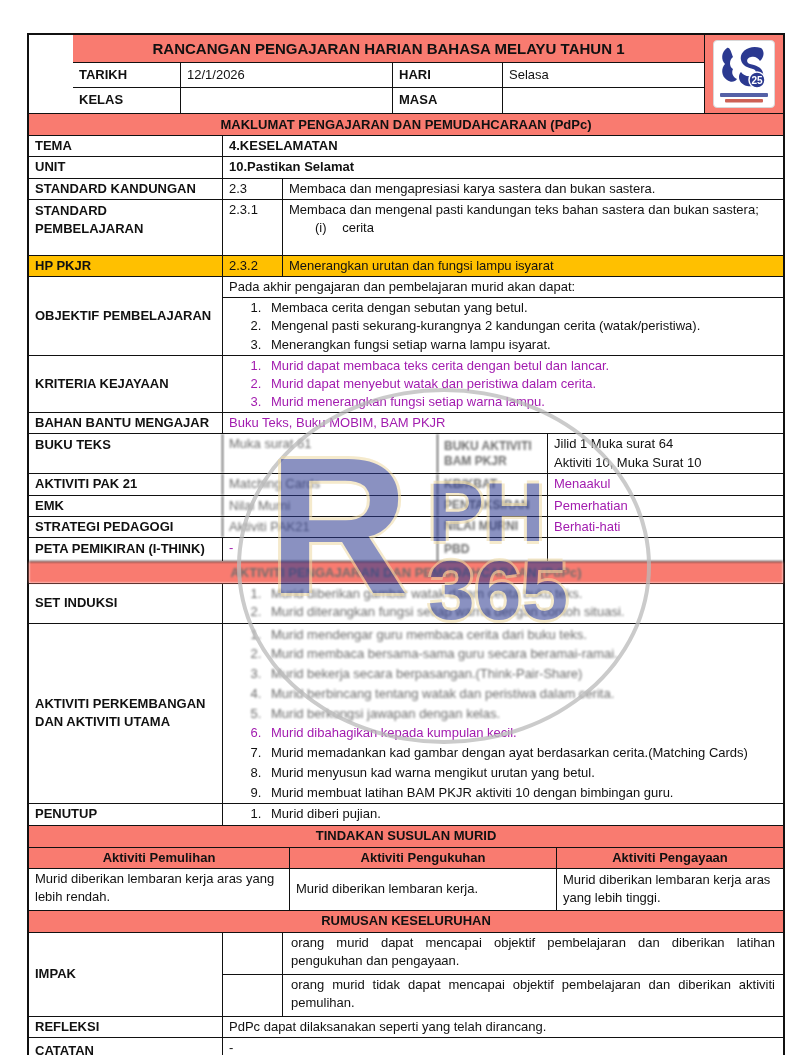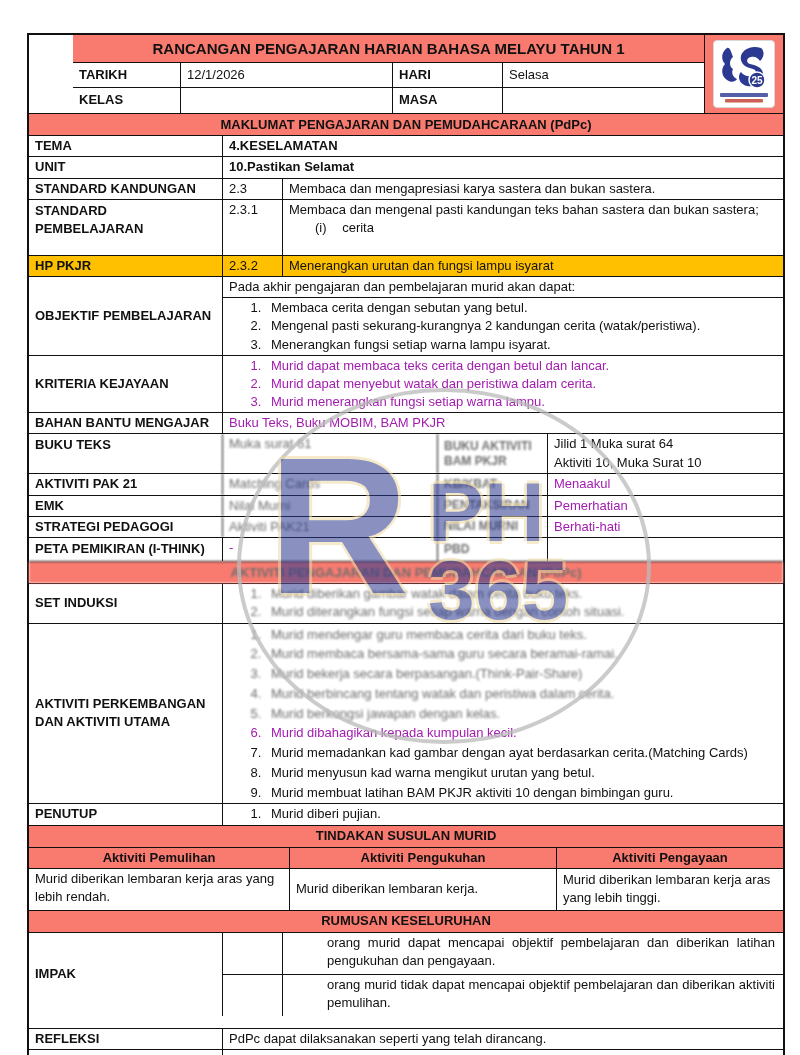--- a/index.html
+++ b/index.html
@@ -44,21 +44,21 @@
   .rvc{flex:1;}
 
   ol.nl{margin:0;padding:0 4px 0 42px;}
   ol.nl li{padding-left:6px;margin:0;}
 
   .subwrap{padding:0 !important;display:flex;flex-direction:column;}
   .sub-intro{padding:1px 6px;border-bottom:1px solid #111;}
   .sub-list{padding:1px 0;}
 
   .impact-cell{padding:0 !important;flex:1;display:flex;flex-direction:column;}
-  .impact-row{display:flex;flex:1;gap:36px;}
+  .impact-row{display:flex;flex:1;}
   .impact-row:first-child{border-bottom:1px solid #111;}
   .impact-count{width:60px;border-right:1px solid #111;}
   .impact-text{flex:1;padding:1px 8px;text-align:justify;}
 
   .t3h{width:260px;text-align:center;font-weight:bold;}
   .t3h2{width:267px;text-align:center;font-weight:bold;}
   .t3h3{flex:1;text-align:center;font-weight:bold;}
   .t3c{width:260px;}
   .t3c2{width:267px;display:flex;align-items:center;}
   .t3c3{flex:1;}
@@ -283,21 +283,21 @@
           <div class="impact-count"></div>
           <div class="impact-text">orang murid dapat mencapai objektif pembelajaran dan diberikan latihan pengukuhan dan pengayaan.</div>
         </div>
         <div class="impact-row">
           <div class="impact-count"></div>
           <div class="impact-text">orang murid tidak dapat mencapai objektif pembelajaran dan diberikan aktiviti pemulihan.</div>
         </div>
       </div>
     </div>
 
-    <div class="r" style="min-height:21px;margin-top:12px;">
+    <div class="r" style="min-height:21px;">
       <div class="c lab">REFLEKSI</div>
       <div class="c valc">PdPc dapat dilaksanakan seperti yang telah dirancang.</div>
     </div>
 
     <div class="r" style="min-height:26px;">
       <div class="c lab">CATATAN</div>
       <div class="c valc">-</div>
     </div>
 
   </div>

